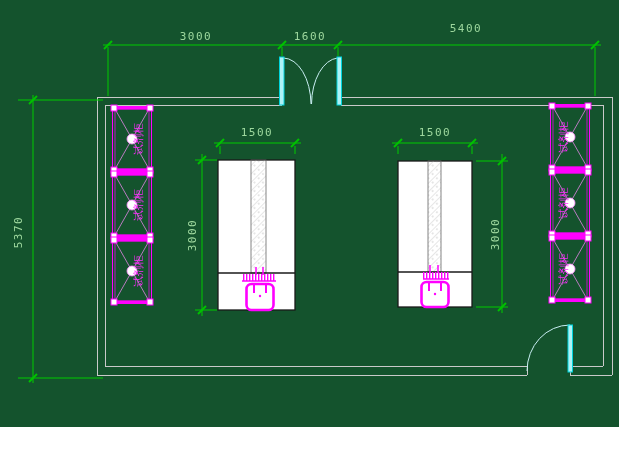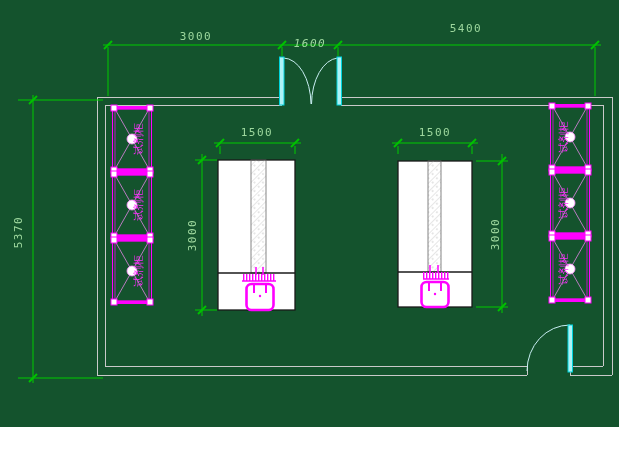--- a/index.html
+++ b/index.html
@@ -160,21 +160,21 @@
 
       <path d="M29 104 L37 96 M29 382 L37 374"></path>
 
       <path d="M216 147 L224 139 M291 147 L299 139 M198 164 L206 156 M198 314 L206 306"></path>
 
       <path d="M394 147 L402 139 M468 147 L476 139 M498 165 L506 157 M498 311 L506 303"></path>
     </g>
   </svg>
 
   <div class="dim-label" style="left:196px;top:36px;">3000</div>
-  <div class="dim-label" style="left:310px;top:43px;font-style:italic;">1600</div>
+  <div class="dim-label" style="left:310px;top:36px;">1600</div>
   <div class="dim-label" style="left:466px;top:28px;">5400</div>
   <div class="dim-label v" style="left:18px;top:232px;">5370</div>
 
   <div class="dim-label" style="left:257px;top:132px;">1500</div>
   <div class="dim-label v" style="left:192px;top:235px;">3000</div>
 
   <div class="dim-label" style="left:435px;top:132px;">1500</div>
   <div class="dim-label v" style="left:495px;top:234px;">3000</div>
 
   <div class="cab-label" style="left:108px;top:133px;">试剂柜</div>

